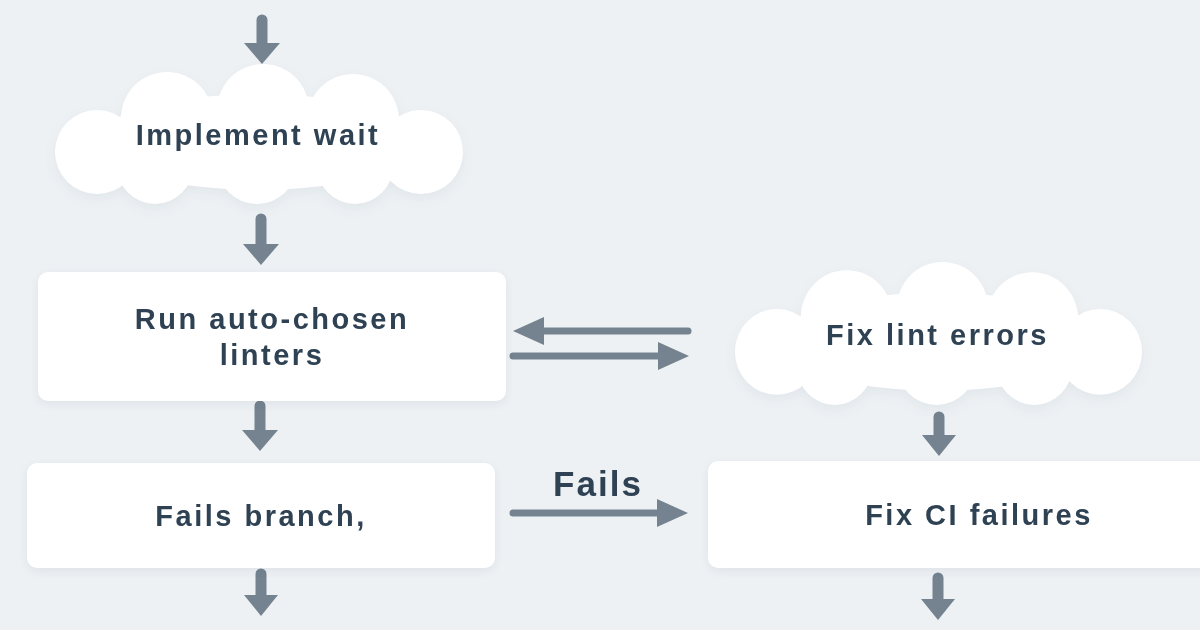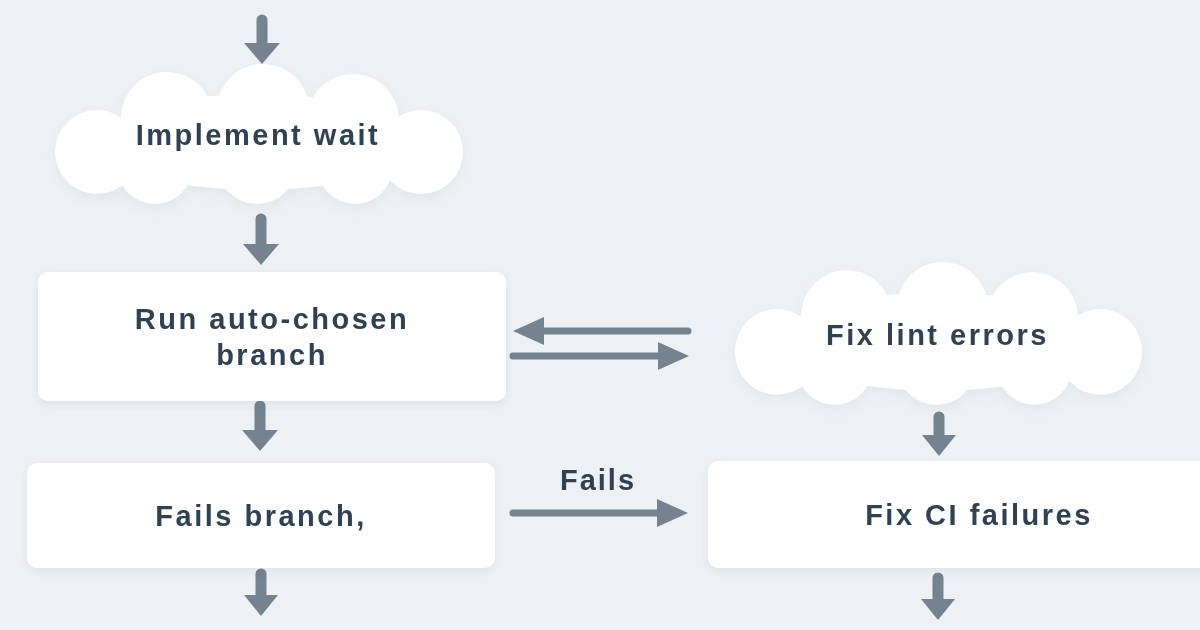--- a/index.html
+++ b/index.html
@@ -32,21 +32,21 @@
     border-radius:10px;
     box-shadow:0 3px 10px rgba(45,62,80,0.07);
   }
   .cloud-node .cloud-shape{
     position:absolute;left:0;top:0;width:100%;height:100%;z-index:1;
     filter:drop-shadow(0 5px 6px rgba(45,62,80,0.05));
   }
   .cloud-shape ellipse,.cloud-shape circle{fill:var(--node-fill);}
   .edge-label{
     position:absolute;text-align:center;
-    font-size:29px;font-weight:700;letter-spacing:2px;
+    font-size:35px;font-weight:700;letter-spacing:2px;
     color:var(--text-color);
   }
 </style>
 </head>
 <body>
 
 <div class="canvas">
 
   <svg class="arrows" viewBox="0 0 1200 630" aria-hidden="true">
 
@@ -107,21 +107,21 @@
       <circle cx="130" cy="102" r="38"></circle>
       <circle cx="232" cy="100" r="40"></circle>
       <circle cx="330" cy="102" r="38"></circle>
     </svg>
     <div class="label">Implement wait</div>
   </div>
 
   <div class="node rect-node" style="left:27px;top:272px;width:468px;height:129px;margin-left:11px;">
     <div class="label">
       <div>Run auto-chosen</div>
-      <div>branch</div>
+      <div>linters</div>
     </div>
   </div>
 
   <div class="node cloud-node" style="left:705px;top:262px;width:465px;height:145px;">
     <svg class="cloud-shape" viewBox="0 0 466 142" preserveAspectRatio="none" aria-hidden="true">
       <ellipse cx="233" cy="78" rx="162" ry="48"></ellipse>
       <circle cx="72" cy="88" r="42"></circle>
       <circle cx="142" cy="54" r="46"></circle>
       <circle cx="238" cy="46" r="46"></circle>
       <circle cx="328" cy="56" r="46"></circle>

